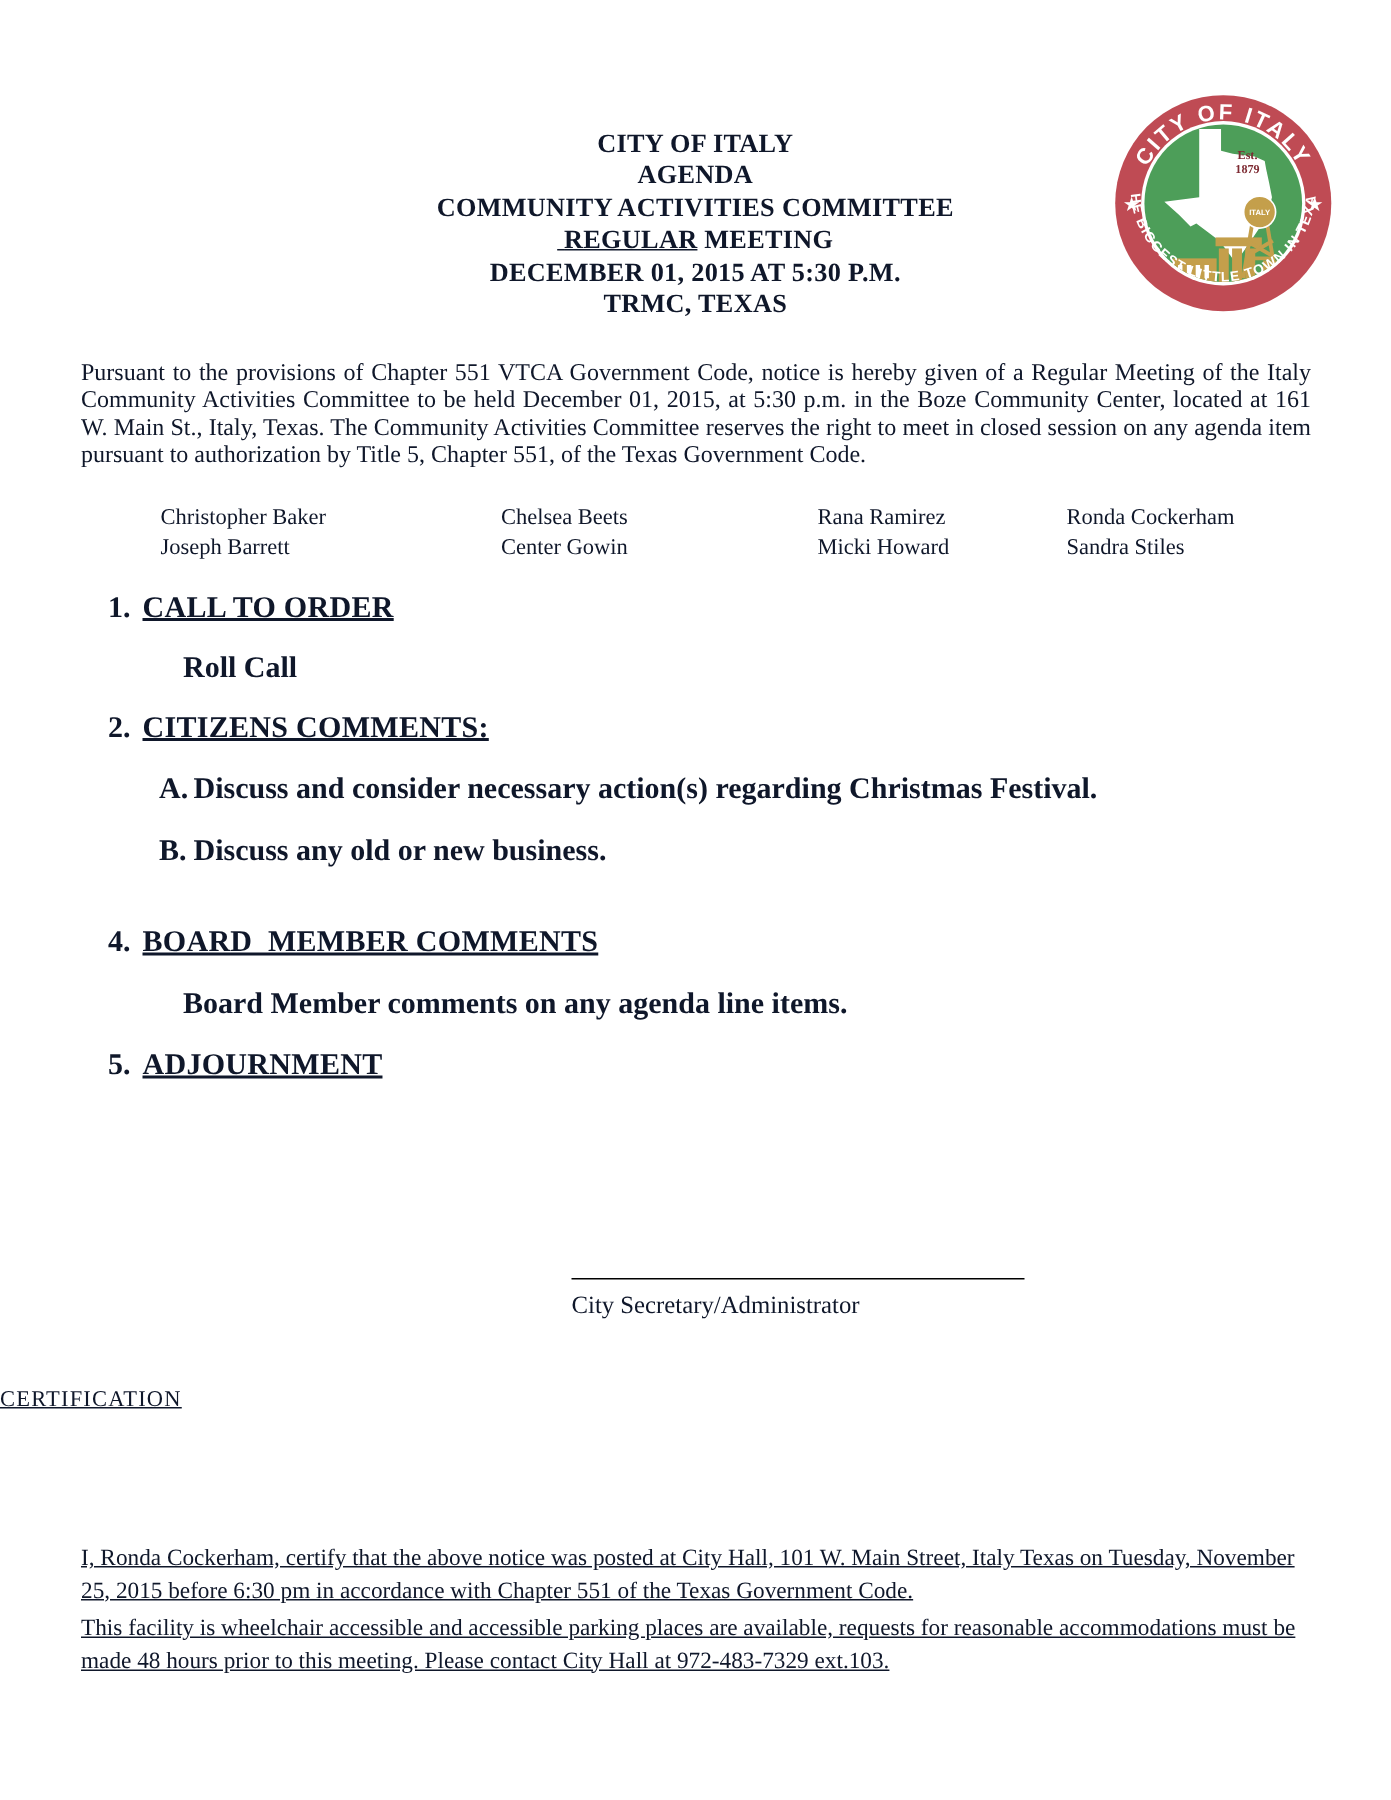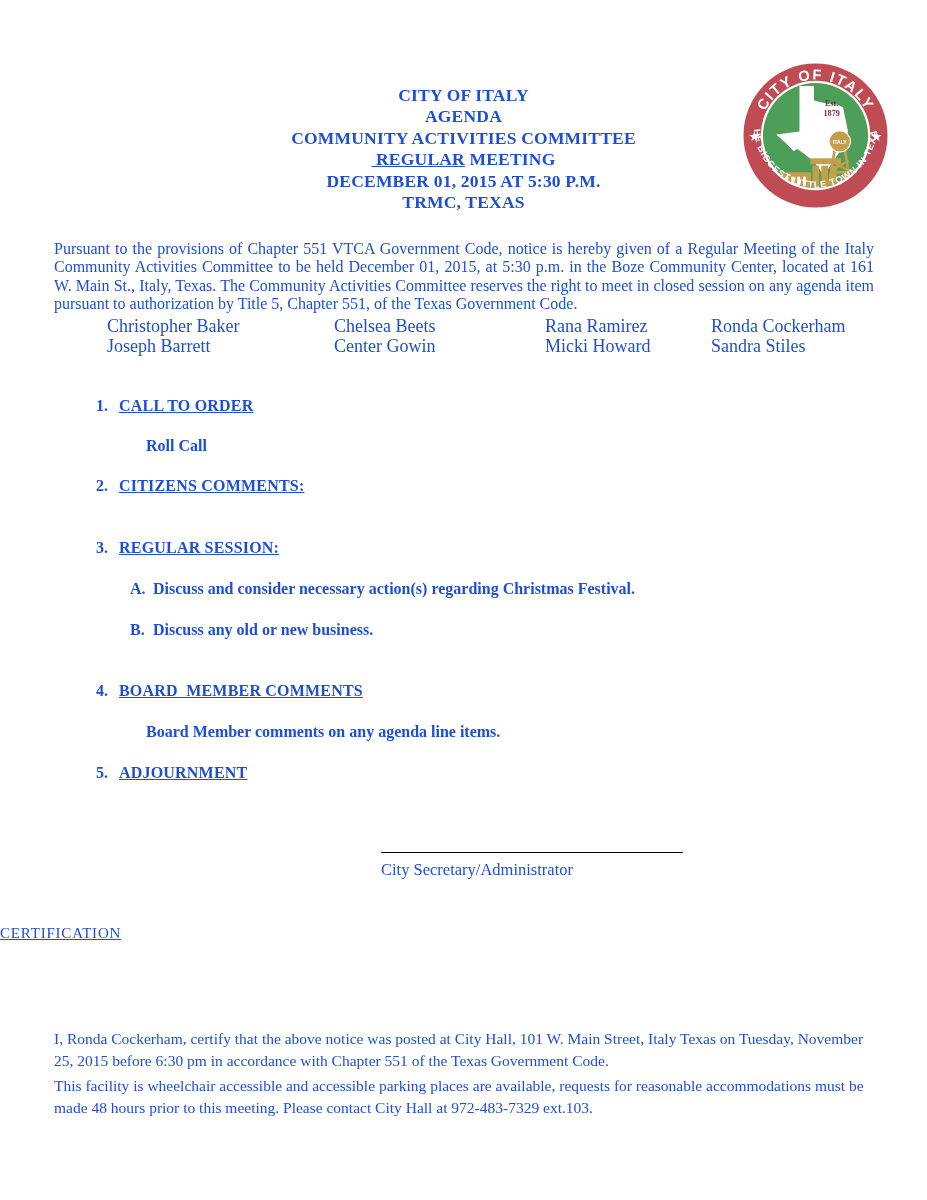--- a/index.html
+++ b/index.html
@@ -3,21 +3,21 @@
 <meta charset="utf-8">
 <style>
   html, body { margin: 0; padding: 0; background: #ffffff; }
   .page {
     position: relative;
     width: 927px;
     height: 1200px;
     background: #ffffff;
     overflow: hidden;
     font-family: "Liberation Serif", serif;
-    color: #1d4ed8;
+    color: #0f172a;
   }
   .pre { white-space: pre-wrap; }
   .u { text-decoration: underline; }
 
   .header {
     position: absolute;
     top: 85px; left: 0; right: 0;
     text-align: center;
     font-weight: bold;
     font-size: 17.5px;
@@ -37,32 +37,32 @@
     top: 240px; left: 54px;
     width: 820px;
     margin: 0;
     font-size: 16px;
     line-height: 18.4px;
     text-align: justify;
   }
 
   .members {
     position: absolute;
-    top: 317px; left: 107px;
+    top: 336px; left: 107px;
     display: grid;
     grid-template-columns: 227px 211px 166px auto;
-    font-size: 18px;
+    font-size: 15px;
     line-height: 19.5px;
   }
 
   .agenda {
     position: absolute;
-    top: 396px; left: 96px;
+    top: 396px; left: 72px;
     width: 770px;
-    font-size: 16px;
+    font-size: 20px;
   }
   .agenda .row { line-height: 19px; }
   .agenda .num {
     display: inline-block;
     width: 23px;
     font-weight: bold;
   }
   .agenda .title {
     font-weight: bold;
     text-decoration: underline;
@@ -99,21 +99,21 @@
     text-decoration: underline;
   }
 
   .footer {
     position: absolute;
     top: 1028px; left: 54px;
     width: 810px;
     font-size: 15.5px;
     line-height: 21.5px;
   }
-  .footer p { margin: 0; }
+  .footer p { margin: 0; text-decoration: underline; }
   .footer p + p { margin-top: 4px; }
 </style>
 </head>
 <body>
 
 <div class="page">
 
   <div class="header">
     <div>CITY OF ITALY</div>
     <div>AGENDA</div>
@@ -200,23 +200,20 @@
   <div class="agenda">
     <div class="row">
       <span class="num">1.</span><span class="title">CALL TO ORDER</span>
     </div>
     <div class="row note mt21">Roll Call</div>
 
     <div class="row mt21">
       <span class="num">2.</span><span class="title">CITIZENS COMMENTS:</span>
     </div>
 
-    <div class="row mt43">
-      <span class="num">3.</span><span class="title">REGULAR SESSION:</span>
-    </div>
     <div class="row sub mt22">
       <span class="letter">A.</span><span>Discuss and consider necessary action(s) regarding Christmas Festival.</span>
     </div>
     <div class="row sub mt22">
       <span class="letter">B.</span><span>Discuss any old or new business.</span>
     </div>
 
     <div class="row mt42">
       <span class="num">4.</span><span class="title">BOARD  MEMBER COMMENTS</span>
     </div>

